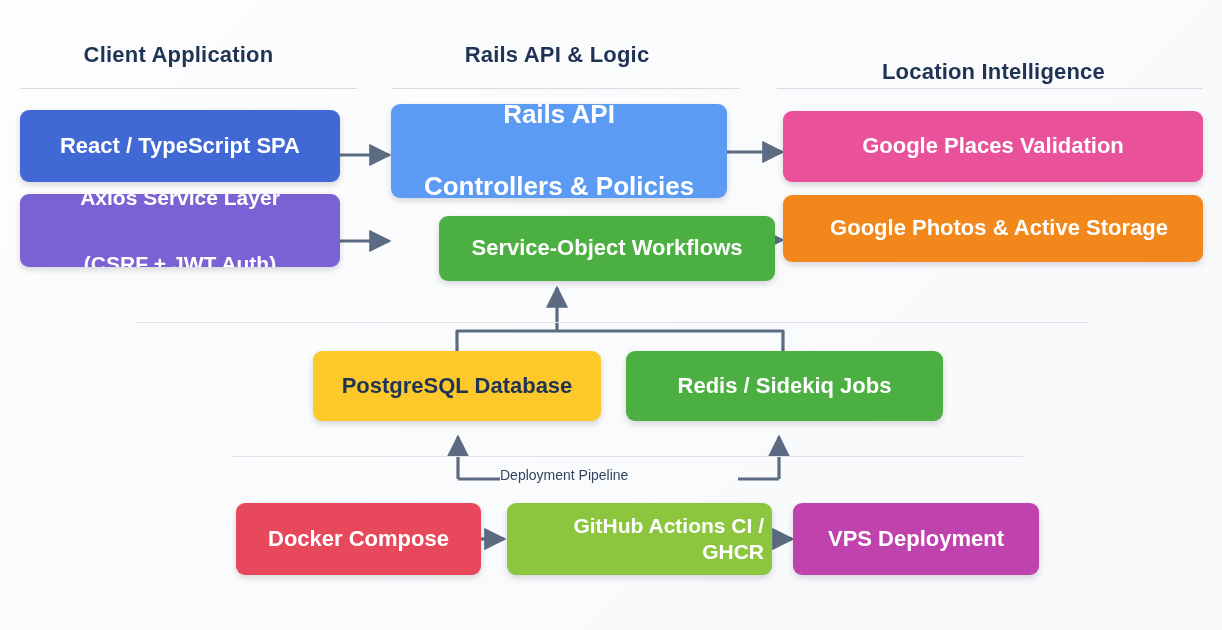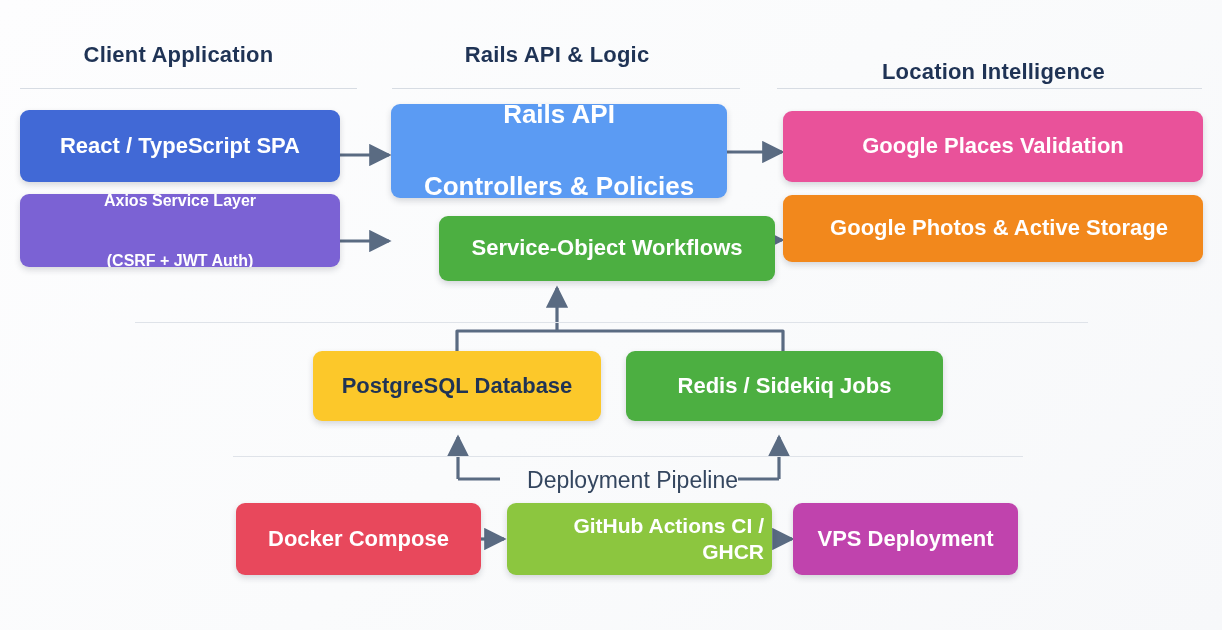--- a/index.html
+++ b/index.html
@@ -62,24 +62,24 @@
   .node .line2 {
     display: block;
     margin-top: 40px;
   }
   .node.dark-text { color: #1f3355; }
 
   
   .pipeline-label {
     position: absolute;
     color: #34465f;
-    font-size: 23px;
+    font-size: 14px;
     font-weight: normal;
     white-space: nowrap;
-    text-align: right;
+    text-align: left;
   }
 
   
   .section-rule {
     position: absolute;
     height: 1px;
     background: #dfe3e9;
   }
 </style>
 </head>
@@ -134,21 +134,21 @@
   <div class="col-header" style="left:785px; top:42px; width:417px;margin-top:17px;">Location Intelligence</div>
   <div class="header-rule" style="left:777px; top:88px; width:425px;"></div>
 
   <div class="section-rule" style="left:135px; top:322px; width:953px;"></div>
   <div class="section-rule" style="left:233px; top:456px; width:790px;"></div>
 
   <div class="node" style="left:20px; top:110px; width:320px; height:72px; background:#4169d6; font-size:22px;">
     <span>React / TypeScript SPA</span>
   </div>
 
-  <div class="node" style="left:20px; top:194px; width:320px; height:73px; background:#7b62d4; font-size:16px;">
+  <div class="node" style="left:20px; top:194px; width:320px; height:73px; background:#7b62d4; font-size:21px;">
     <span>Axios Service Layer</span>
     <span class="line2">(CSRF + JWT Auth)</span>
   </div>
 
   <div class="node" style="left:391px; top:104px; width:336px; height:94px; background:#5b9bf3; font-size:26px;">
     <span>Rails API</span>
     <span class="line2">Controllers &amp; Policies</span>
   </div>
 
   <div class="node" style="left:391px; top:216px; width:336px; height:65px; background:#4caf41; font-size:22px;margin-left:48px;">
@@ -174,17 +174,17 @@
   <div class="pipeline-label" style="left:500px; top:467px; width:238px;">Deployment Pipeline</div>
 
   <div class="node" style="left:236px; top:503px; width:245px; height:72px; background:#e8485c; font-size:22px;">
     <span>Docker Compose</span>
   </div>
 
   <div class="node" style="left:507px; top:503px; width:265px; height:72px; background:#8cc63f; font-size:21px;">
     <span>GitHub Actions CI / GHCR</span>
   </div>
 
-  <div class="node" style="left:793px; top:503px; width:225px; height:72px; background:#c043ad; font-size:22px;">
+  <div class="node" style="left:793px; top:503px; width:246px; height:72px; background:#c043ad; font-size:22px;">
     <span>VPS Deployment</span>
   </div>
 
 </div>
 
 </body></html>

